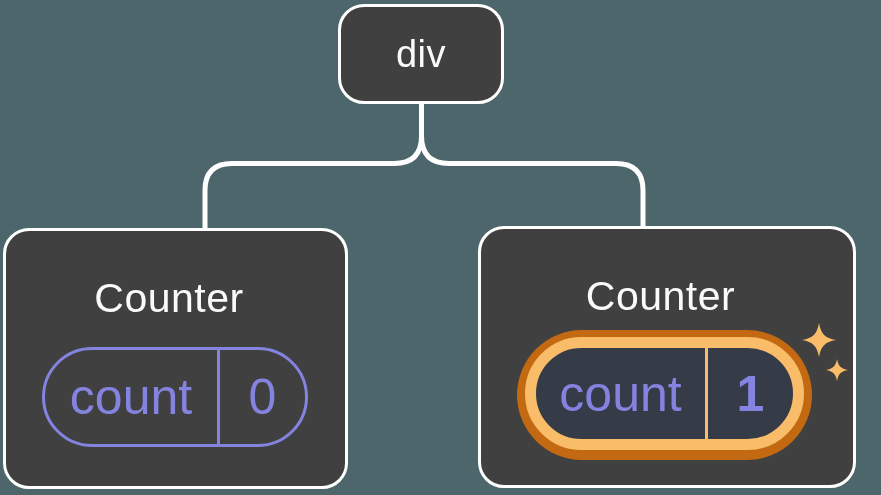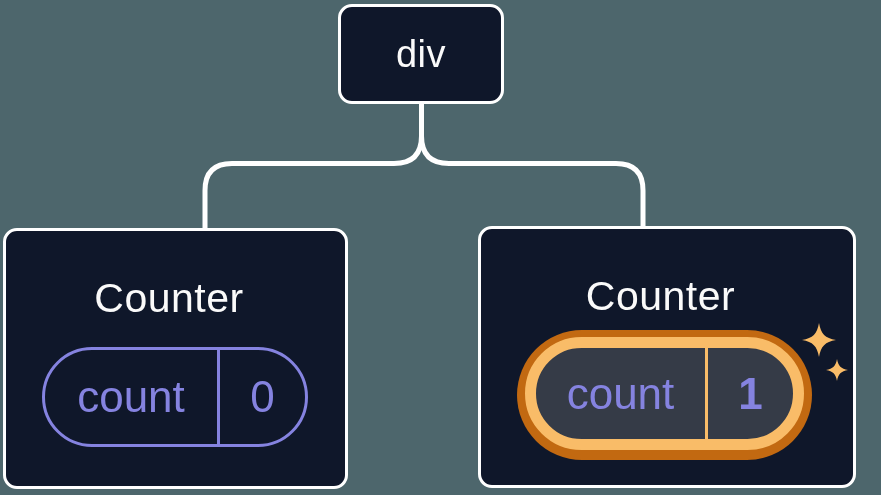--- a/index.html
+++ b/index.html
@@ -15,23 +15,23 @@
     background: #4D666C;
     overflow: hidden;
   }
   .connector-svg {
     position: absolute;
     left: 0; top: 0;
     width: 881px; height: 495px;
   }
   .node-card {
     position: absolute;
-    background: #0f172a;
+    background: #404040;
     border: 3.5px solid #FFFFFF;
-    border-radius: 14px;
+    border-radius: 26px;
     box-sizing: border-box;
   }
   .root-node {
     left: 338px; top: 4px;
     width: 166px; height: 100px;
     display: flex;
     align-items: center;
     justify-content: center;
   }
   .root-label {
@@ -70,21 +70,21 @@
     justify-content: center;
   }
   .state-pill .value-cell {
     flex: 1;
     display: flex;
     align-items: center;
     justify-content: center;
   }
   .state-text {
     color: #8583E0;
-    font-size: 44px;
+    font-size: 50px;
   }
   
   .highlight-ring {
     position: absolute;
     left: 36px; top: 101px;
     width: 295px; height: 130px;
     background: #C26911;
     border-radius: 65px;
     box-sizing: border-box;
     padding: 7px 8px 10px 8px;

